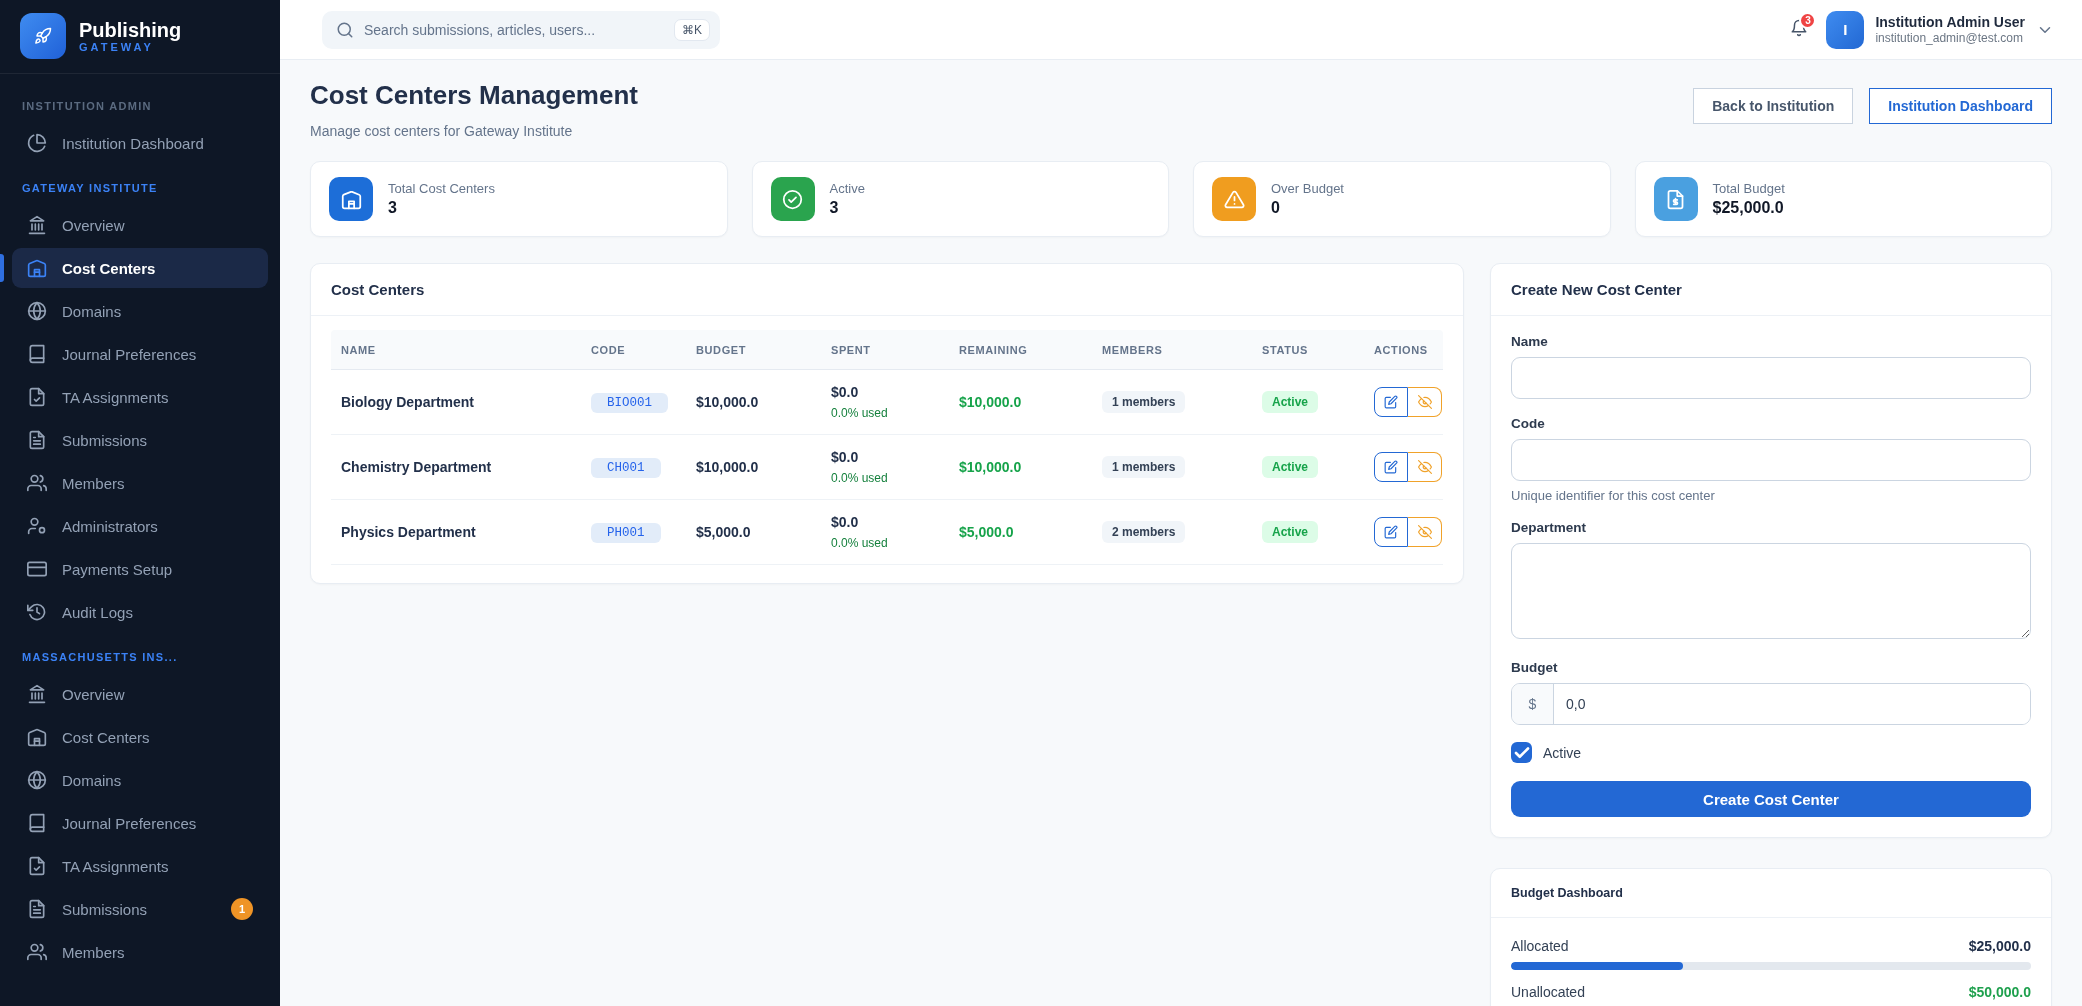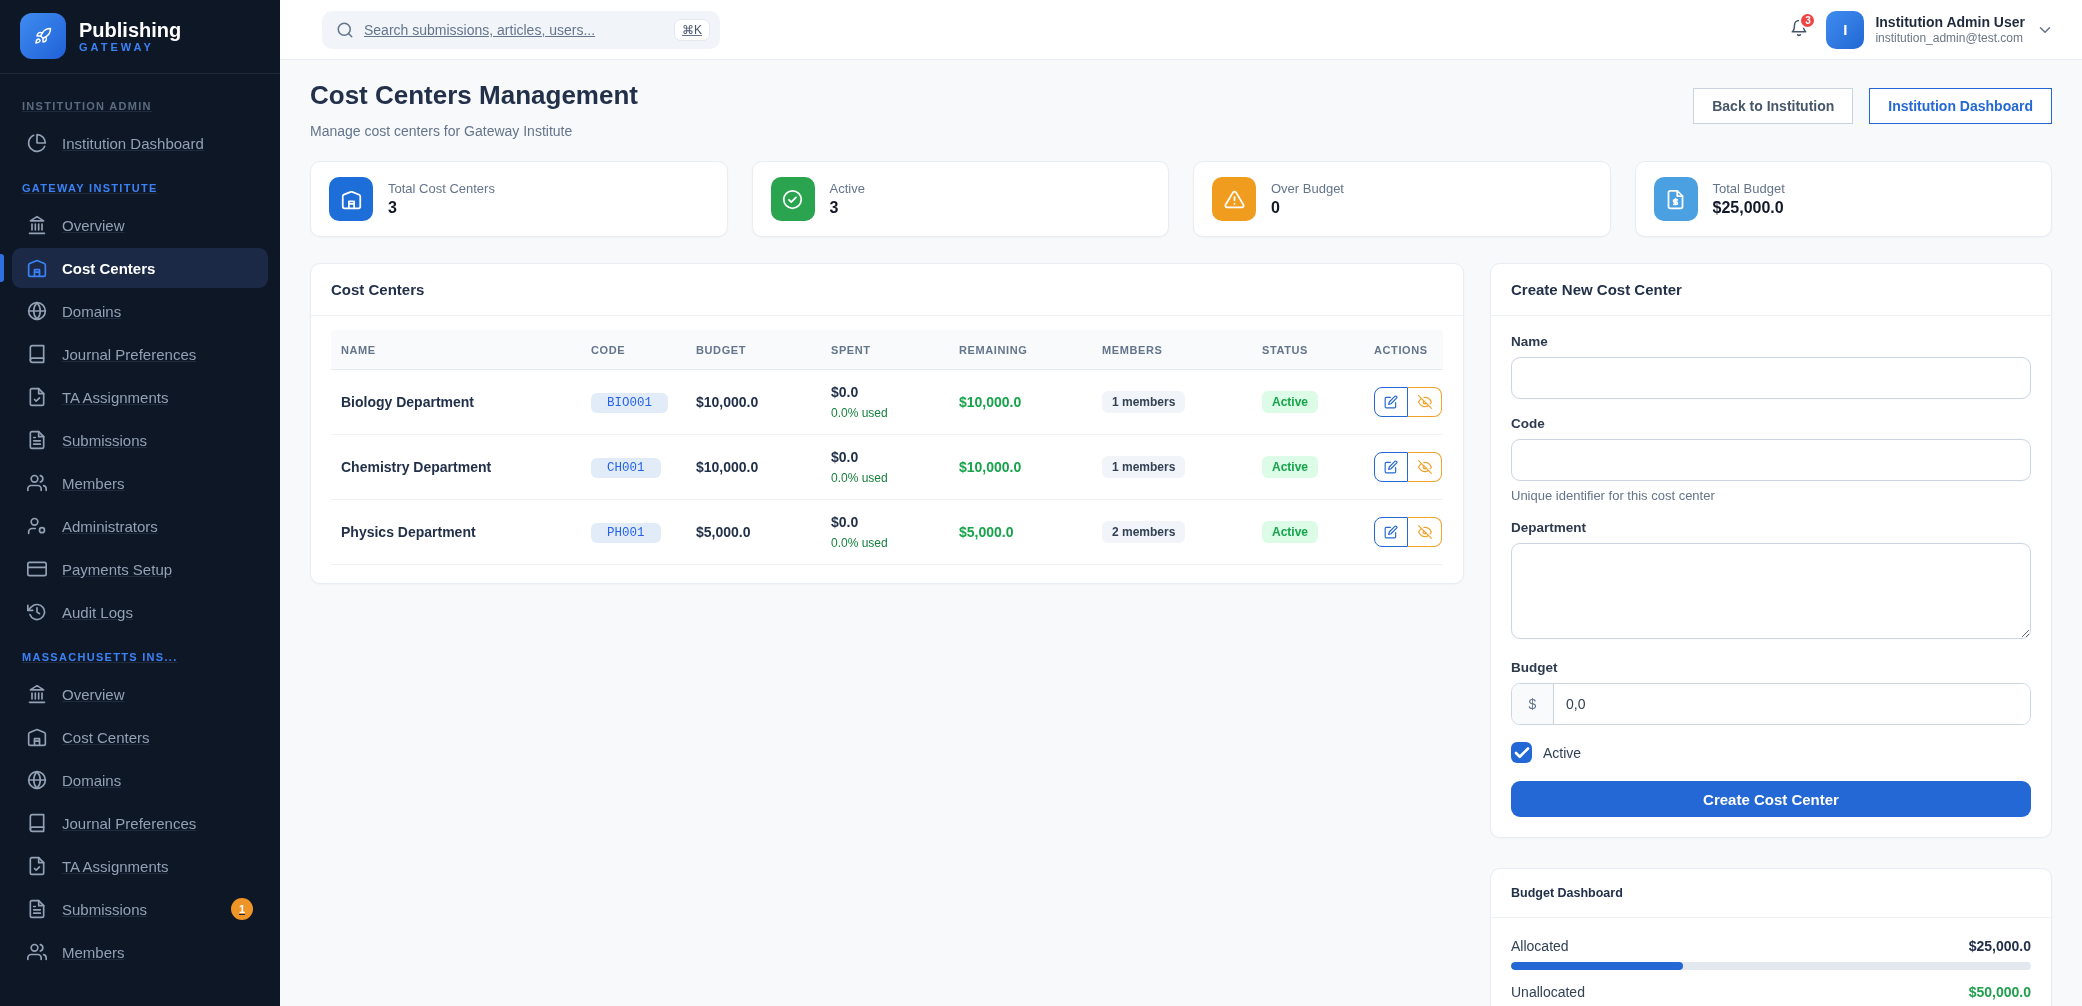--- a/index.html
+++ b/index.html
@@ -7,35 +7,35 @@
   body { font-family:"Liberation Sans", sans-serif; background:#f7f9fb; color:#1f2a3d; }
   .app { display:flex; width:100%; height:100%; }
 
   
   .sidebar { width:280px; min-width:280px; height:100%; background:#0e1726; display:flex; flex-direction:column; overflow:hidden; }
   .logo-row { display:flex; align-items:center; gap:13px; padding:13px 20px 14px 20px; border-bottom:1px solid rgba(255,255,255,0.07); }
   .logo-badge { width:46px; height:46px; border-radius:12px; background:linear-gradient(135deg,#3f8cf0,#2061d8); display:flex; align-items:center; justify-content:center; color:#fff; }
   .logo-badge svg { width:24px; height:24px; }
   .brand-name { font-size:20px; font-weight:700; color:#fff; line-height:1.1; }
   .brand-tag { font-size:11px; font-weight:700; letter-spacing:3px; color:#3b82f6; }
-  .nav { flex:1; padding:10px 0 10px 0; overflow:hidden;text-decoration:underline; }
+  .nav { flex:1; padding:10px 0 10px 0; overflow:hidden; }
   .nav-section-label { font-size:11px; font-weight:700; letter-spacing:1.3px; padding:16px 22px 8px 22px; text-transform:uppercase; }
   .nav-section-label.muted { color:#5b6b80; }
   .nav-section-label.accent { color:#3b82f6; }
   .nav-item { position:relative; display:flex; align-items:center; gap:15px; margin:3px 12px; padding:0 15px; height:40px; border-radius:9px; color:#93a1b5; font-size:15px; cursor:pointer; }
   .nav-item svg { width:20px; height:20px; flex:none; }
   .nav-item.active { background:#1b2947; color:#fff; font-weight:700; }
   .nav-item.active svg { color:#3b82f6; }
   .nav-item.active::before { content:""; position:absolute; left:-12px; top:6px; bottom:6px; width:4px; border-radius:0 3px 3px 0; background:#2f6fe0; }
   .nav-badge { margin-left:auto; min-width:22px; height:22px; border-radius:50%; background:#ef9426; color:#fff; font-size:11px; font-weight:700; display:flex; align-items:center; justify-content:center; }
 
   
   .main { flex:1; display:flex; flex-direction:column; height:100%; overflow:hidden; }
   .topbar { height:60px; min-height:60px; background:#fff; border-bottom:1px solid #e8edf3; display:flex; align-items:center; padding:0 28px 0 42px; }
-  .search-pill { display:flex; align-items:center; gap:10px; width:398px; height:38px; background:#f1f5f9; border-radius:10px; padding:0 10px 0 14px; color:#64748b;text-decoration:underline; }
+  .search-pill { display:flex; align-items:center; gap:10px; width:398px; height:38px; background:#f1f5f9; border-radius:10px; padding:0 10px 0 14px; color:#64748b; }
   .search-pill svg { width:17px; height:17px; flex:none; color:#64748b; }
   .search-input { flex:1; border:none; outline:none; background:transparent; font-size:14px; color:#334155; font-family:"Liberation Sans", sans-serif; }
   .search-input::placeholder { color:#64748b; }
   .kbd { background:#fff; border:1px solid #e2e8f0; border-radius:7px; font-size:12px; color:#475569; padding:3px 7px; }
   .topbar-right { margin-left:auto; display:flex; align-items:center; gap:18px; }
   .bell-wrap { position:relative; color:#475569; cursor:pointer; }
   .bell-wrap svg { width:21px; height:21px; }
   .bell-badge { position:absolute; top:-7px; right:-8px; min-width:17px; height:17px; border-radius:50%; background:#ef4444; color:#fff; font-size:10px; font-weight:700; display:flex; align-items:center; justify-content:center; border:2px solid #fff; }
   .user-chip { display:flex; align-items:center; gap:11px; cursor:pointer; }
   .avatar { width:38px; height:38px; border-radius:10px; background:linear-gradient(135deg,#3f8cf0,#2268d3); color:#fff; font-size:15px; font-weight:700; display:flex; align-items:center; justify-content:center; }

